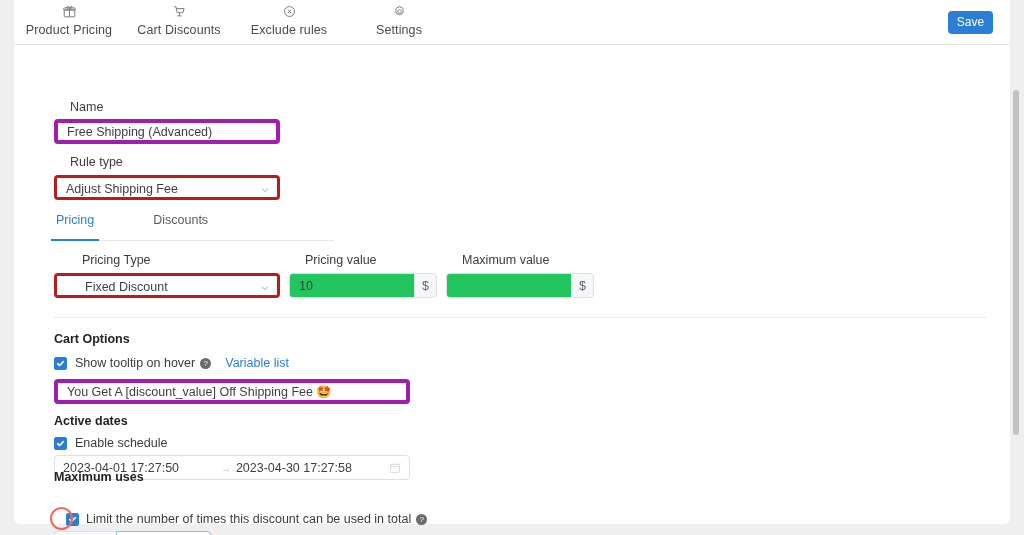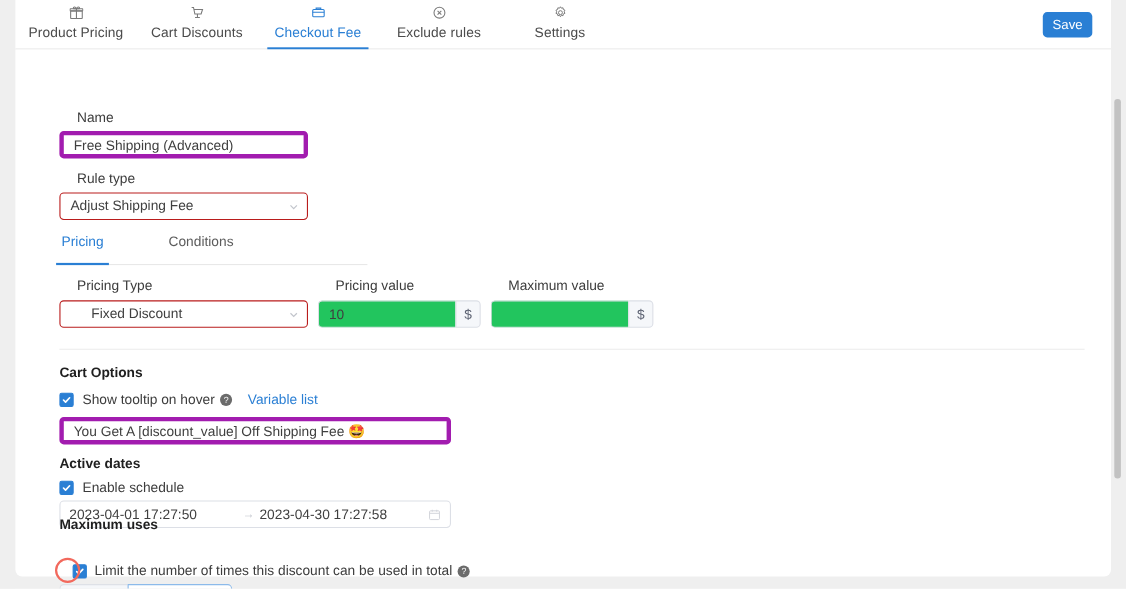--- a/index.html
+++ b/index.html
@@ -130,21 +130,21 @@
     padding: 0 9px;
     font-family: "Liberation Sans", sans-serif;
     outline: none;
     line-height: 23px;
   }
   .txtinput::placeholder { color: #b9bcc4; }
 
   .selectbox {
     position: relative;
     height: 25px;
-    border: 1px solid #b91c1c;
+    border: 3px solid #b91c1c;
     border-radius: 4px;
     background: #fff;
     font-size: 12.5px;
     color: #3f3f3f;
     line-height: 23px;
     padding: 0 24px 0 9px;
     cursor: pointer;
     overflow: hidden;
     white-space: nowrap;
   }
@@ -183,21 +183,21 @@
     content: "";
     position: absolute;
     left: -3px; right: -3px; bottom: -1px;
     height: 2px;
     background: #2a7fd4;
   }
   #subtab-pricing { margin-left: 0; }
   #subtab-conditions { margin-left: 55px; }
 
   
-  #ptype-label { position: absolute; left: 40px; top: 208px; }
+  #ptype-label { position: absolute; left: 52px; top: 208px; }
   #ptype-select { position: absolute; left: 40px; top: 228px; width: 226px; padding-left: 28px; }
   #pvalue-label { position: absolute; left: 275px; top: 208px; }
   #pvalue-group { position: absolute; left: 275px; top: 228px; }
   #maxvalue-label { position: absolute; left: 432px; top: 208px; }
   #maxvalue-group { position: absolute; left: 432px; top: 228px; }
 
   .input-group {
     display: flex;
     height: 25px;
   }
@@ -400,31 +400,20 @@
         <span class="nav-icon">
           <svg width="13" height="13" viewBox="0 0 16 16" fill="none" stroke="currentColor" stroke-width="1.2">
             <path d="M1.5 2.2h2.1l1.5 7.3h7l1.6-5.1H4.3"></path>
             <path d="M8 9.5v3.6"></path>
             <path d="M5.3 13.4h5.4"></path>
           </svg>
         </span>
         <span class="nav-label">Cart Discounts</span>
       </div>
 
-      <div class="nav-item active" style="width:110px">
-        <span class="nav-icon">
-          <svg width="13" height="13" viewBox="0 0 16 16" fill="none" stroke="currentColor" stroke-width="1.2">
-            <rect x="1.6" y="4.4" width="12.8" height="8.2" rx="1.2"></rect>
-            <path d="M1.6 7.6h12.8"></path>
-            <path d="M5.4 4.4V2.9h5.2v1.5"></path>
-          </svg>
-        </span>
-        <span class="nav-label">Checkout Fee</span>
-        <span class="nav-underline"></span>
-      </div>
 
       <div class="nav-item" style="width:110px">
         <span class="nav-icon">
           <svg width="13" height="13" viewBox="0 0 16 16" fill="none" stroke="currentColor" stroke-width="1.2">
             <circle cx="8" cy="8" r="6.1"></circle>
             <path d="M5.9 5.9l4.2 4.2M10.1 5.9l-4.2 4.2"></path>
           </svg>
         </span>
         <span class="nav-label">Exclude rules</span>
       </div>
@@ -454,21 +443,21 @@
       <span>Adjust Shipping Fee</span>
       <span class="chev">
         <svg width="10" height="10" viewBox="0 0 12 12" fill="none" stroke="currentColor" stroke-width="1.3">
           <path d="M2.5 4.5L6 8l3.5-3.5"></path>
         </svg>
       </span>
     </div>
 
     <div class="subtabs">
       <div class="subtab active" id="subtab-pricing">Pricing</div>
-      <div class="subtab" id="subtab-conditions">Conditions</div>
+      <div class="subtab" id="subtab-conditions">Discounts</div>
     </div>
 
     <label class="flabel" id="ptype-label">Pricing Type</label>
     <div class="selectbox" id="ptype-select">
       <span>Fixed Discount</span>
       <span class="chev">
         <svg width="10" height="10" viewBox="0 0 12 12" fill="none" stroke="currentColor" stroke-width="1.3">
           <path d="M2.5 4.5L6 8l3.5-3.5"></path>
         </svg>
       </span>

